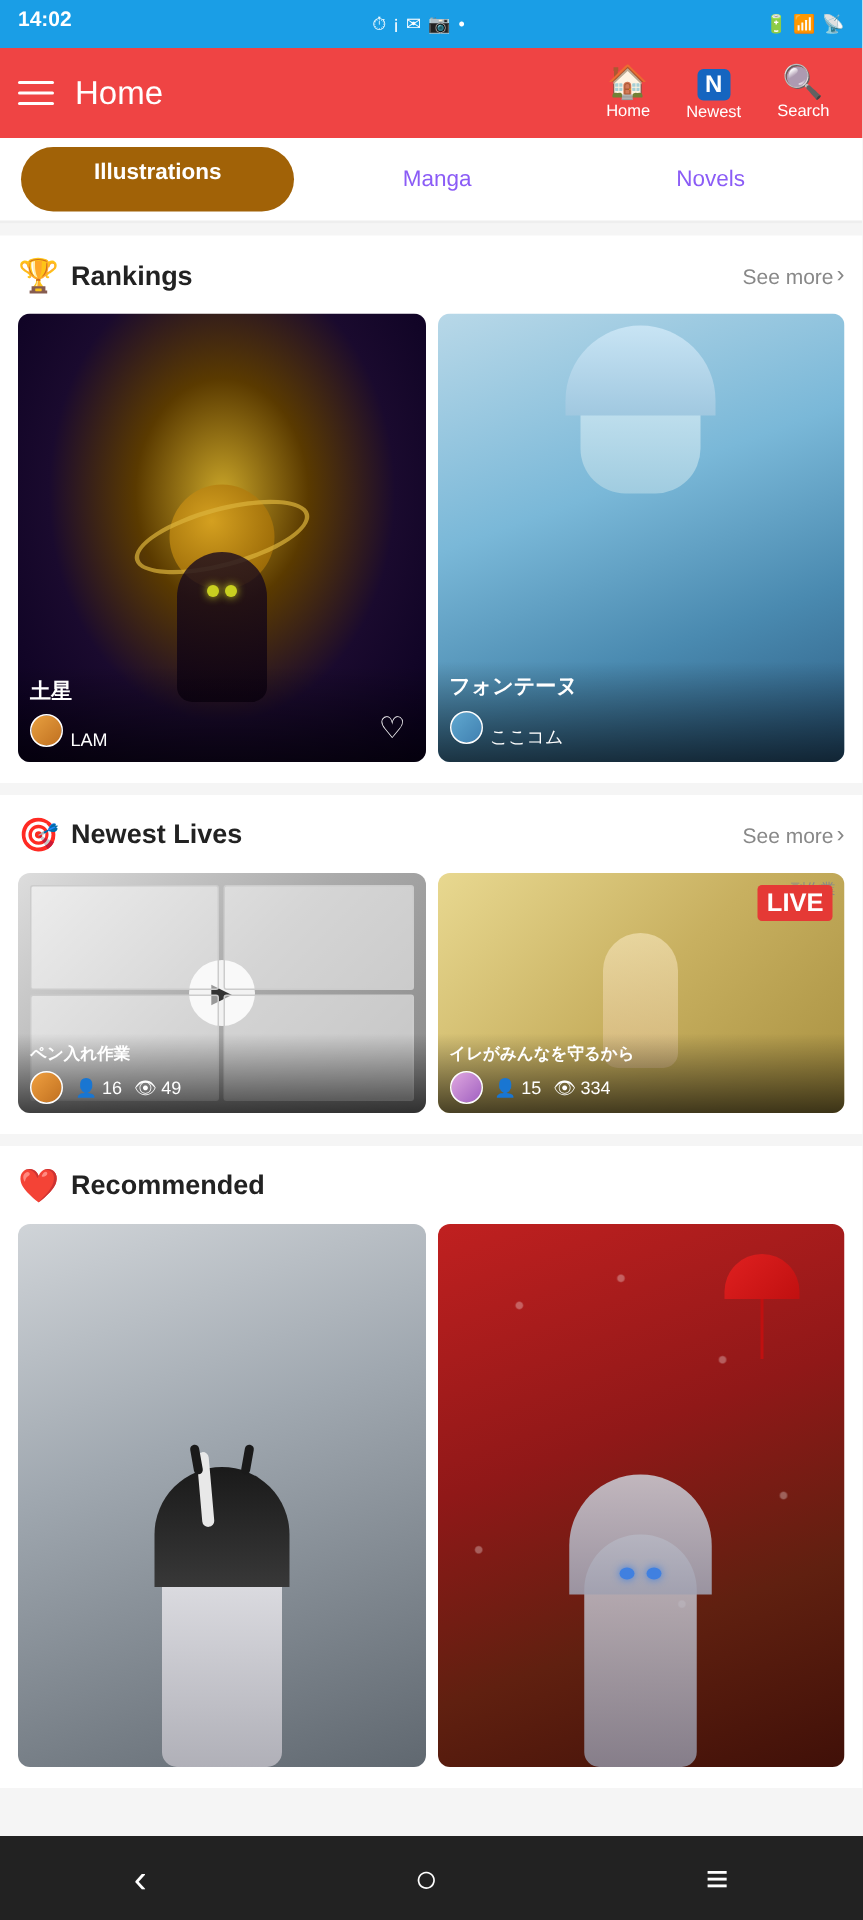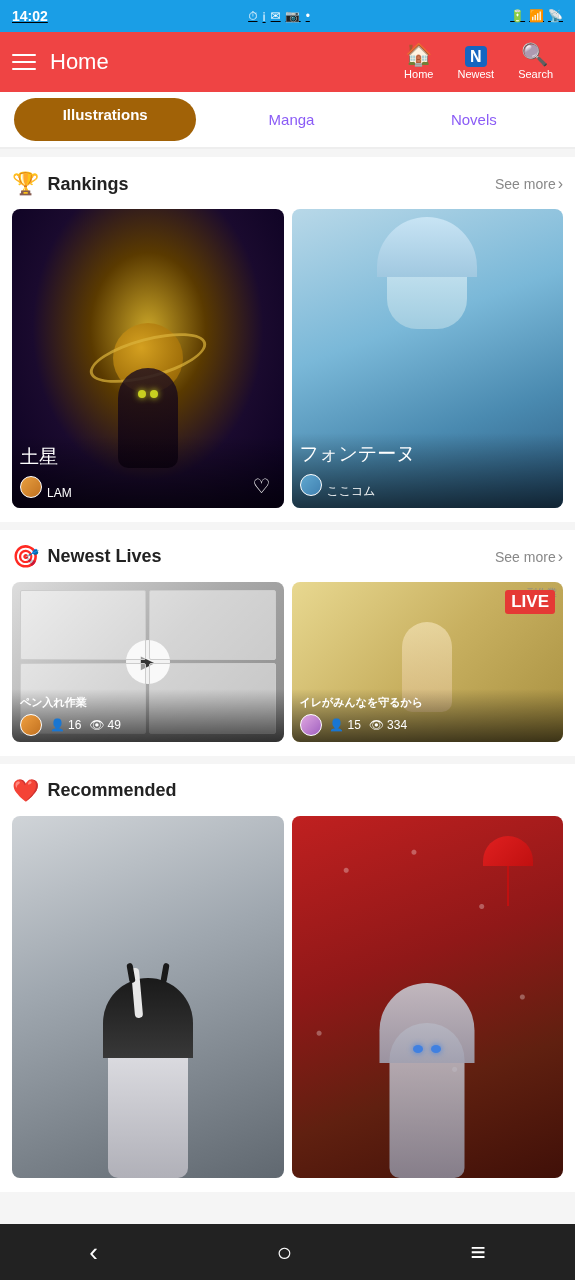--- a/index.html
+++ b/index.html
@@ -9,25 +9,23 @@
       min-height: 1280px;
       font-family: -apple-system, 'Helvetica Neue', Arial, sans-serif;
       background: #f5f5f5;
       overflow-x: hidden;
     }
 
     
     .status-bar {
       background: #1a9ee6;
       display: flex;
-      align-items: center;
       justify-content: space-between;
       padding: 4px 12px;
       height: 32px;
-      text-decoration: underline;
     }
     .status-time {
       color: white;
       font-size: 14px;
       font-weight: 600;
     }
     .status-icons {
       display: flex;
       align-items: center;
       gap: 4px;
@@ -201,22 +199,22 @@
     .card-overlay {
       position: absolute;
       bottom: 0;
       left: 0;
       right: 0;
       background: linear-gradient(transparent, rgba(0,0,0,0.6));
       padding: 8px;
     }
     .card-title {
       color: white;
-      font-size: 19px;
-      font-weight: 400;
+      font-size: 14px;
+      font-weight: 700;
       margin-bottom: 4px;
     }
     .card-author {
       display: flex;
       align-items: center;
       gap: 5px;
     }
     .author-avatar {
       width: 22px;
       height: 22px;

